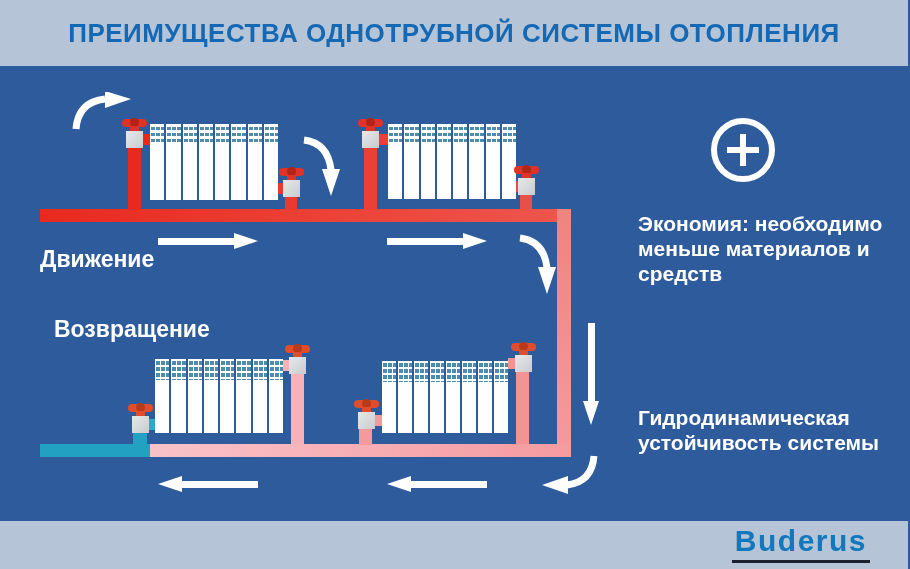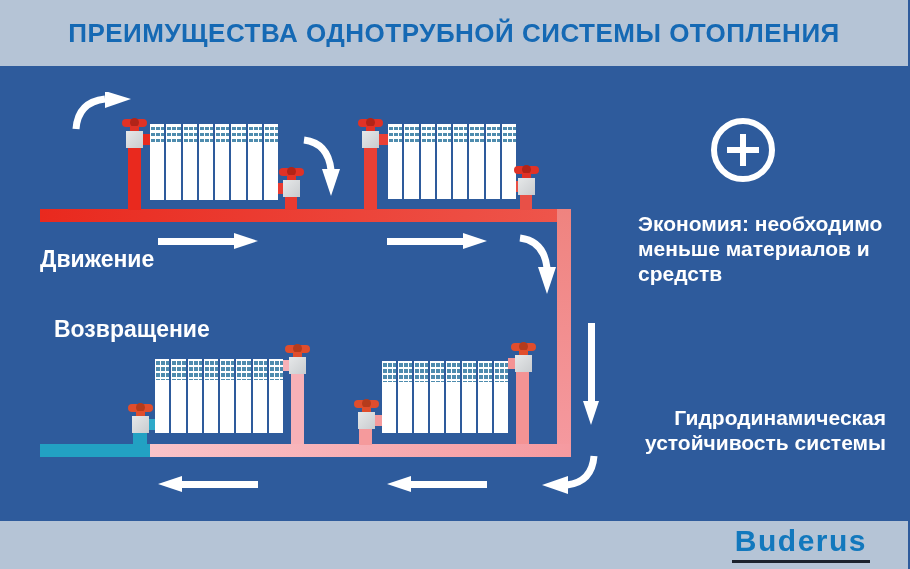--- a/index.html
+++ b/index.html
@@ -102,21 +102,21 @@
   .lbl-return { left:42px; top:316px;margin-left:12px; }
   .plus-circle { position:absolute; left:711px; top:118px; width:64px; height:64px;
                  border:6px solid #fff; border-radius:50%; }
   .plus-circle::before, .plus-circle::after { content:""; position:absolute; background:#fff; }
   .plus-circle::before { left:10px; top:23px; width:32px; height:6px; }
   .plus-circle::after  { left:23px; top:10px; width:6px; height:32px; }
   .benefit { position:absolute; left:638px; width:248px; color:#fff;
              font-size:21px; font-weight:bold; line-height:25px; }
   .b1 { top:211px; }
   .b2 { top:303px; }
-  .b3 { top:405px;text-align:right; }
+  .b3 { top:405px; }
 </style>
 </head>
 <body>
 
 <div class="stage">
 
   <div class="bar top">
     <div class="title">ПРЕИМУЩЕСТВА ОДНОТРУБНОЙ СИСТЕМЫ ОТОПЛЕНИЯ</div>
   </div>
 

